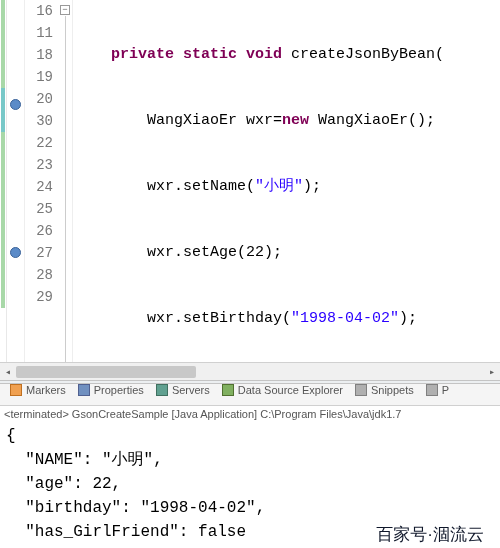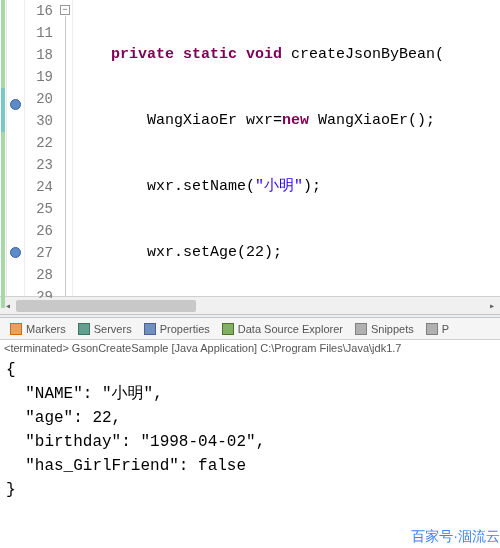--- a/index.html
+++ b/index.html
@@ -1,18 +1,18 @@
 <!DOCTYPE html>
 <html><head>
 <meta charset="utf-8">
 <style>
   * { margin: 0; padding: 0; box-sizing: border-box; }
   html, body { width: 500px; height: 548px; overflow: hidden; font-family: Consolas, "Courier New", monospace; font-size: 15px; background: #fff; color: #000; }
 
-  .editor-pane { height: 296px; display: flex; background: #fff; position: relative; }
+  .editor-pane { height: 362px; display: flex; background: #fff; position: relative; }
   .ruler-col { width: 7px; background: #fff; border-right: 1px solid #e8e8e8; flex-shrink: 0; }
   .ruler-col .mark-green { width: 4px; height: 22px; background: #a8d8a8; margin-left: 1px; }
   .ruler-col .mark-teal  { width: 4px; height: 22px; background: #78c8c8; margin-left: 1px; }
   .ann-col { width: 18px; background: #fff; border-right: 1px solid #eee; flex-shrink: 0; position: relative; }
   .ann-col .bp { position: absolute; left: 3px; width: 11px; height: 11px; border-radius: 50%; background: #5b8bc8; border: 1px solid #3a6298; }
   .ann-col .bp1 { top: 99px; }
   .ann-col .bp2 { top: 247px; }
   .gutter { width: 34px; background: #fff; flex-shrink: 0; text-align: right; padding-right: 6px; color: #787878; font-size: 14px; line-height: 22px; user-select: none; }
   .gutter div { height: 22px; }
   .fold-col { width: 14px; background: #fff; border-right: 1px solid #eee; flex-shrink: 0; position: relative; }
@@ -27,33 +27,33 @@
   .str { color: #2a00ff; }
 
   .hscroll { height: 18px; background: #f0f0f0; border-top: 1px solid #d0d0d0; display: flex; align-items: center; }
   .hscroll .arrow { width: 16px; height: 16px; display:flex; align-items:center; justify-content:center; color:#606060; font-size:10px; }
   .hscroll .track { flex:1; height:16px; background:#f0f0f0; position:relative; }
   .hscroll .thumb { position:absolute; left:0; top:2px; height:12px; width:180px; background:#c8c8c8; border-radius:2px; }
 
   .sash { height: 4px; background: #eceff1; border-top:1px solid #c4c4c4; border-bottom:1px solid #c4c4c4; cursor: ns-resize; }
 
   .tabbar { height: 22px; background: #f5f5f5; border-bottom: 1px solid #d0d0d0; display: flex; align-items: center; font-family: "Segoe UI", Tahoma, sans-serif; font-size: 11px; color: #555; padding-left: 4px; overflow:hidden; white-space:nowrap; }
-  .tabbar .tab { display: flex; align-items: center; padding: 0 6px; gap: 4px; height: 22px; }
+  .tabbar .tab { display: flex; padding: 0 6px; gap: 4px; height: 22px; }
   .ticon { width: 12px; height: 12px; display:inline-block; flex-shrink:0; }
   .ticon.orange { background:#f0a050; border:1px solid #c07020; }
   .ticon.blue   { background:#7090c0; border:1px solid #506090; }
   .ticon.green  { background:#80b060; border:1px solid #507030; }
   .ticon.teal   { background:#60a090; border:1px solid #407060; }
   .ticon.gray   { background:#b0b0b0; border:1px solid #808080; }
 
   .terminated-line { font-family: "Segoe UI", Tahoma, sans-serif; font-size: 11px; color: #555; padding: 2px 13px 4px 4px; background:#fff; white-space:nowrap; overflow:hidden; }
 
   .console { background:#fff; font-family: Consolas, "Courier New", monospace; font-size: 16px; line-height: 24px; padding: 0 6px 6px 6px; color:#000; white-space: pre; height: 180px; overflow:hidden; }
 
-  .watermark { position:absolute; right:0; bottom:2px; font-family: sans-serif; font-size:14px; color:#3b82f6; pointer-events:none; }
+  .watermark { position:absolute; right:16px; bottom:2px; font-family: sans-serif; font-size:17px; color:#0f172a; pointer-events:none; }
 </style>
 </head>
 <body>
 
 <div class="editor-pane">
   <div class="ruler-col">
     <div class="mark-green"></div>
       <div class="mark-green"></div>
       <div class="mark-green"></div>
       <div class="mark-green"></div>
@@ -119,26 +119,26 @@
 </div>
 
 <div class="sash"></div>
 
 <div class="tabbar">
   <div class="tab">
       <span class="ticon orange"></span>
       <span>Markers</span>
     </div>
   <div class="tab">
+      <span class="ticon blue"></span>
+      <span>Properties</span>
+    </div>
+  <div class="tab">
       <span class="ticon teal"></span>
       <span>Servers</span>
-    </div>
-  <div class="tab">
-      <span class="ticon blue"></span>
-      <span>Properties</span>
     </div>
   <div class="tab">
       <span class="ticon green"></span>
       <span>Data Source Explorer</span>
     </div>
   <div class="tab">
       <span class="ticon gray"></span>
       <span>Snippets</span>
     </div>
   <div class="tab">

